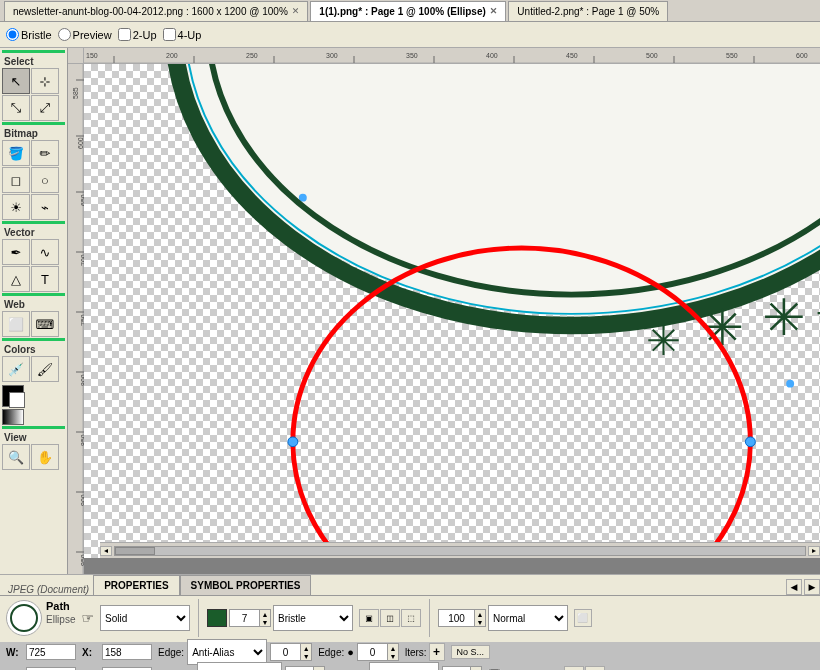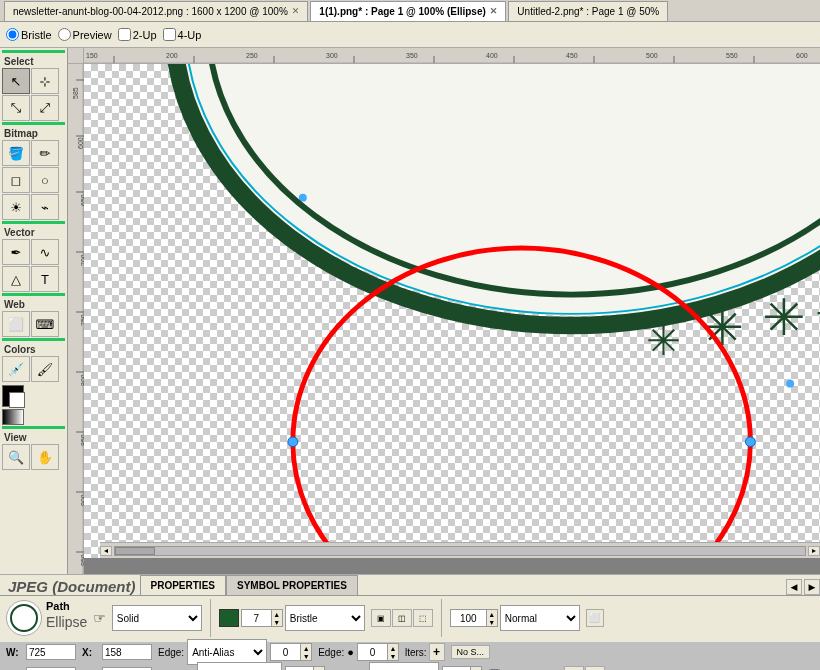--- a/index.html
+++ b/index.html
@@ -261,23 +261,22 @@
     
     .no-stroke-btn {
       padding: 1px 5px;
       background: #ece9d8;
       border: 1px solid #aaa;
       font-size: 9px;
       cursor: pointer;
     }
 
     .jpeg-label {
-      font-size: 15px; font-style: italic; color: #555;
+      font-size: 10px; font-style: italic; color: #555;
       padding: 0 4px;
-      font-weight: bold;
     }
 
     
     .panel-nav {
       display: flex; gap: 2px; margin-left: auto;
     }
     .panel-nav-btn {
       width: 16px; height: 16px;
       background: #ece9d8;
       border: 1px solid #aaa;
@@ -500,21 +499,21 @@
   <div class="panel-content">
 
     <div style="display:flex;gap:4px;">
       <div class="path-thumb">
         <svg width="32" height="32">
           <ellipse cx="16" cy="16" rx="13" ry="13" fill="none" stroke="#1a4a28" stroke-width="2"></ellipse>
         </svg>
       </div>
       <div style="display:flex;flex-direction:column;gap:2px;">
         <span style="font-size:11px;font-weight:bold;">Path</span>
-        <span style="font-size:14px;color:#555;">Ellipse</span>
+        <span style="font-size:10px;color:#555;">Ellipse</span>
       </div>
     </div>
 
     <div style="font-size:14px;cursor:pointer;">☞</div>
 
     <select class="prop-select prop-select-md">
       <option>Solid</option><option>Linear</option><option>Radial</option><option>Pattern</option>
     </select>
 
     <div class="separator"></div>

